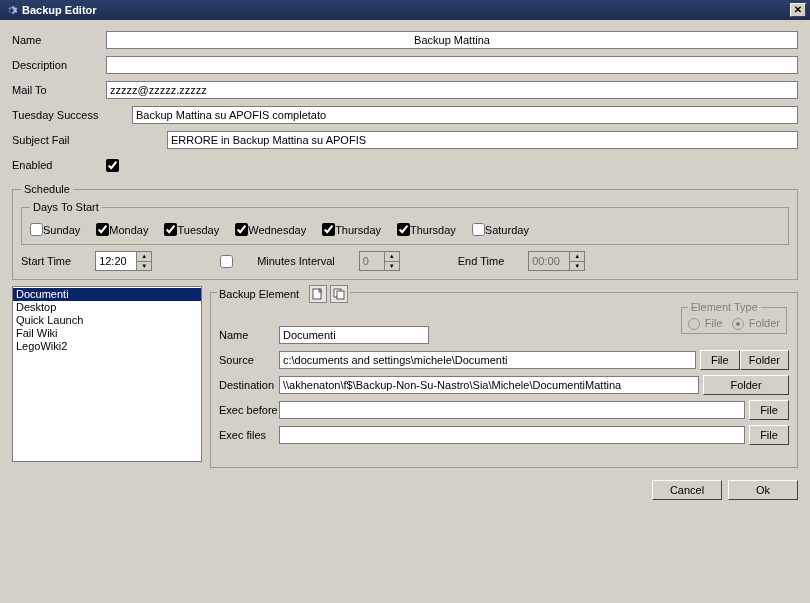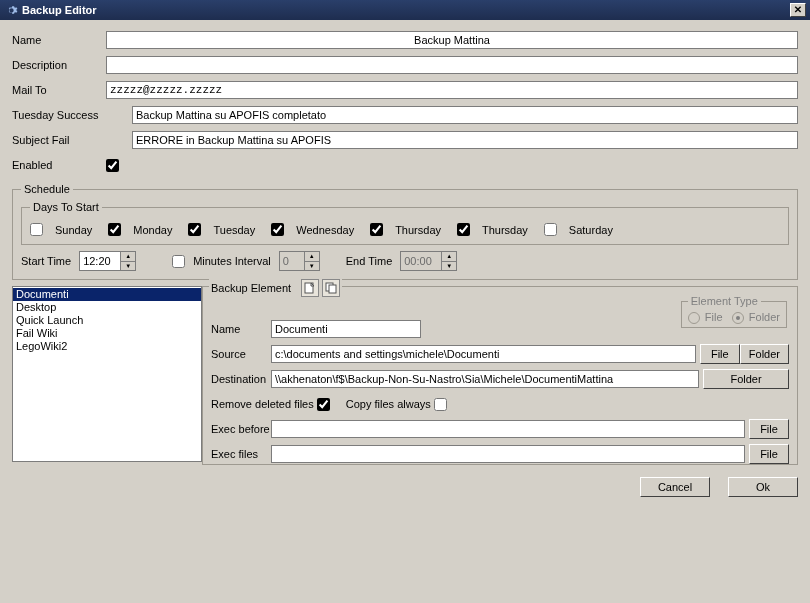--- a/index.html
+++ b/index.html
@@ -57,22 +57,22 @@
     margin: 0;
     accent-color: #000;
   }
   fieldset {
     border: 1px solid #9e9a91;
     margin: 8px 0 4px 0;
     padding: 6px 8px 8px 8px;
   }
   fieldset legend { padding: 0 3px; }
   .days { display: flex; gap: 16px; margin-top: 4px; }
-  .days label { display: inline-flex; align-items: center; gap: 12px; }
-  .timerow { display: flex; align-items: center; gap: 8px; margin-top: 6px; }
+  .days label { display: inline-flex; align-items: center; gap: 0; }
+  .timerow { display: flex; align-items: center; gap: 24px; margin-top: 6px; }
   .spinner {
     display: inline-flex;
     border: 1px solid #7c7c7c;
     height: 20px;
     background: #fff;
   }
   .spinner.disabled { background: #d4d0c8; }
   .spinner .spval {
     border: none;
     font: inherit;
@@ -87,36 +87,36 @@
   }
   .spinbtns div {
     flex: 1;
     background: #d4d0c8;
     border-left: 1px solid #808080;
     display: flex; align-items: center; justify-content: center;
     font-size: 6px;
   }
   .spinbtns div:first-child { border-bottom: 1px solid #808080; }
   
-  .lower { display: flex; margin-top: 6px; }
+  .lower { display: flex; gap: 8px; margin-top: 6px; }
   .listbox {
     width: 190px; height: 176px;
     background: #fff;
     border: 1px solid #7c7c7c;
     overflow: hidden;
     padding: 1px 0;
   }
   .listbox .item { padding: 0 3px; line-height: 13px; }
   .listbox .item.sel { background: #0a246a; color: #fff; }
   .be-panel { flex: 1; position: relative; }
   .be-fieldset {
     border: 1px solid #9e9a91;
-    padding: 8px 8px 0 8px;
+    padding: 8px 8px 22px 8px;
     position: relative;
-    margin-top: 0;
+    margin-top: 6px;
   }
   .be-legend {
     position: absolute;
     top: -8px; left: 6px;
     background: #d4d0c8;
     padding: 0 2px;
     display: flex; align-items: center; gap: 3px;
   }
   .toolbtn {
     width: 18px; height: 18px;
@@ -154,21 +154,21 @@
     position: relative;
   }
   .radio-dis.checked::after {
     content: '';
     position: absolute;
     top: 3px; left: 3px; width: 4px; height: 4px;
     border-radius: 50%;
     background: #808080;
   }
   .footer {
-    display: flex; justify-content: flex-end; gap: 18px;
+    display: flex; justify-content: flex-end; gap: 6px;
     padding: 6px 12px 0 0;
   }
   .footer .btn { min-width: 70px; }
 </style>
 </head>
 <body>
 
 <div class="titlebar">
   <span class="gear">
     <svg viewBox="0 0 24 24">
@@ -187,33 +187,33 @@
     <input type="text" class="field" style="flex: 1 1 0%; text-align: center;" value="Backup Mattina">
   </div>
 
   <div class="row">
     <span class="lbl">Description</span>
     <input type="text" class="field" style="flex: 1 1 0%;" value="">
   </div>
 
   <div class="row">
     <span class="lbl">Mail To</span>
-    <input type="text" class="field" style="flex: 1 1 0%; font-family: Liberation Mono, monospace;" value="zzzzz@zzzzz.zzzzz">
+    <input type="text" class="field" style="flex: 1 1 0%;" value="zzzzz@zzzzz.zzzzz">
   </div>
 
 
   <div class="row">
     <span style="width:120px">Tuesday Success</span>
     <input type="text" class="field" style="flex: 1 1 0%;" value="Backup Mattina su APOFIS completato">
   </div>
 
 
   <div class="row">
     <span style="width:120px">Subject Fail</span>
-    <input type="text" class="field" style="flex: 1 1 0%;" value="ERRORE in Backup Mattina su APOFIS">
+    <input type="text" class="field" style="flex: 1 1 0%; margin-left: 35px;" value="ERRORE in Backup Mattina su APOFIS">
   </div>
 
   <div class="row">
     <span class="lbl">Enabled</span>
     <input type="checkbox" checked="" style="">
   </div>
 
   <fieldset>
     <legend>Schedule</legend>
     <fieldset style="margin:0 0 4px 0">
@@ -330,27 +330,20 @@
           <button class="btn">File</button>
           <button class="btn">Folder</button>
         </div>
         <div class="row">
           <span class="lbl-be">Destination</span>
           <input type="text" class="field" style="flex: 1 1 0%;" value="\\akhenaton\f$\Backup-Non-Su-Nastro\Sia\Michele\DocumentiMattina">
           <span style="width:4px"></span>
           <button class="btn" style="min-width:86px">Folder</button>
         </div>
         <div class="row">
-          <span>Remove deleted files</span>
-          &nbsp;<input type="checkbox" checked="" style="">
-          <span style="width:16px"></span>
-          <span>Copy files always</span>
-          &nbsp;<input type="checkbox" style="">
-        </div>
-        <div class="row">
           <span class="lbl-be">Exec before</span>
           <input type="text" class="field" style="flex: 1 1 0%;" value="">
           <span style="width:4px"></span>
           <button class="btn">File</button>
         </div>
         <div class="row" style="margin-bottom:0">
           <span class="lbl-be">Exec files</span>
           <input type="text" class="field" style="flex: 1 1 0%;" value="">
           <span style="width:4px"></span>
           <button class="btn">File</button>

